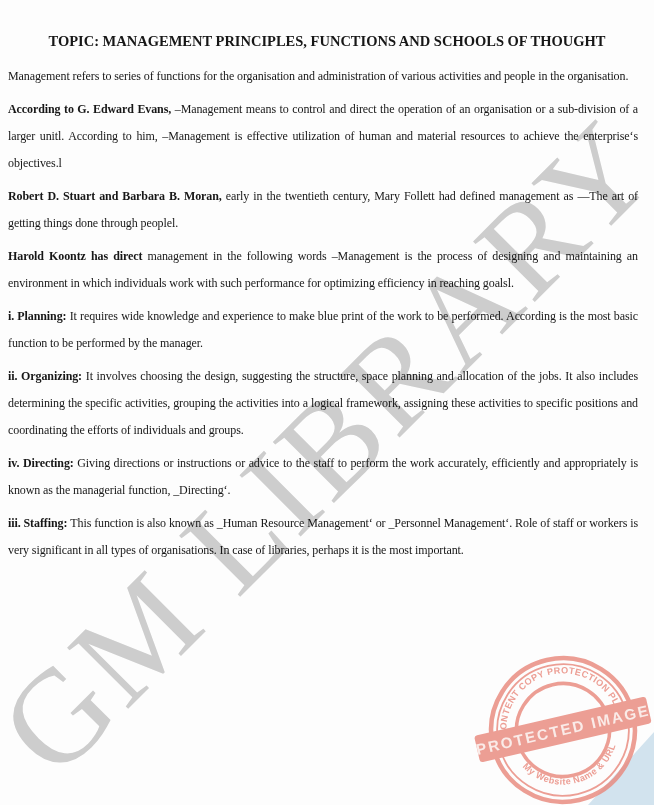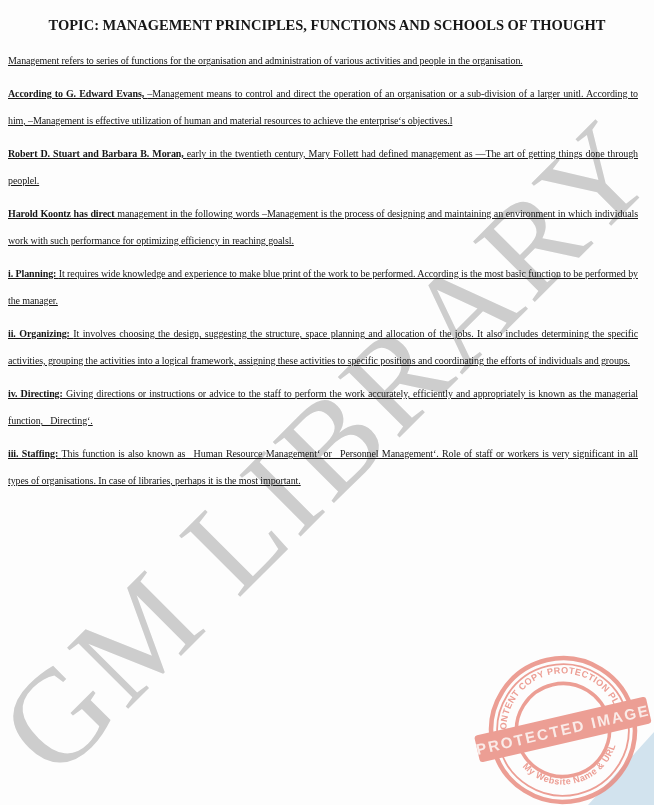--- a/index.html
+++ b/index.html
@@ -12,27 +12,27 @@
     background:var(--page-bg); overflow:hidden;
     font-family:"Liberation Serif","DejaVu Serif",serif; color:var(--text);
   }
   .watermark{
     position:absolute; left:327px; top:447px;
     transform:translate(-50%,-50%) rotate(-45deg);
     font-size:132px; letter-spacing:4px; white-space:nowrap;
     color:var(--watermark); opacity:0.75; z-index:0; font-weight:400;
     pointer-events:none; user-select:none;
   }
-  .content{position:absolute; left:0; top:0; right:0; z-index:1; padding:12px 8px 0 8px;}
+  .content{position:absolute; left:0; top:16px; right:0; z-index:1; padding:12px 8px 0 8px;}
   .title{
     font-weight:bold; text-align:center; font-size:14.5px; line-height:27px;
     margin:0 0 8px 0;
   }
   p.body, p.heading{
-    font-size:10px; line-height:27px; margin:0 8px 6px 0; letter-spacing:-0.1px;text-decoration:underline;
+    font-size:12px; line-height:27px; margin:0 8px 6px 0; letter-spacing:-0.1px;
   }
   p.body{text-align:justify;}
   p.heading{font-weight:bold; text-align:left;}
   .b{font-weight:bold;}
   .corner-fold{
     position:absolute; right:0; bottom:0; width:66px; height:73px;
     background:var(--corner-fold);
     clip-path:polygon(100% 0, 100% 100%, 0 100%);
     z-index:2;
   }

